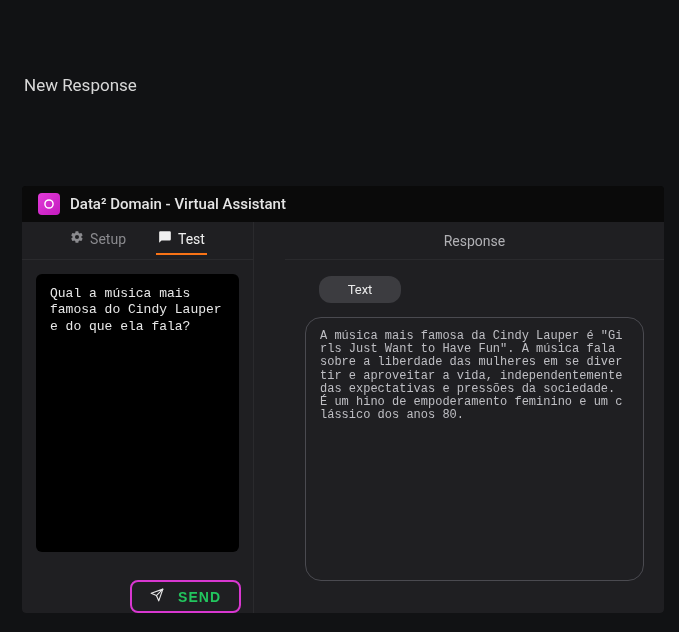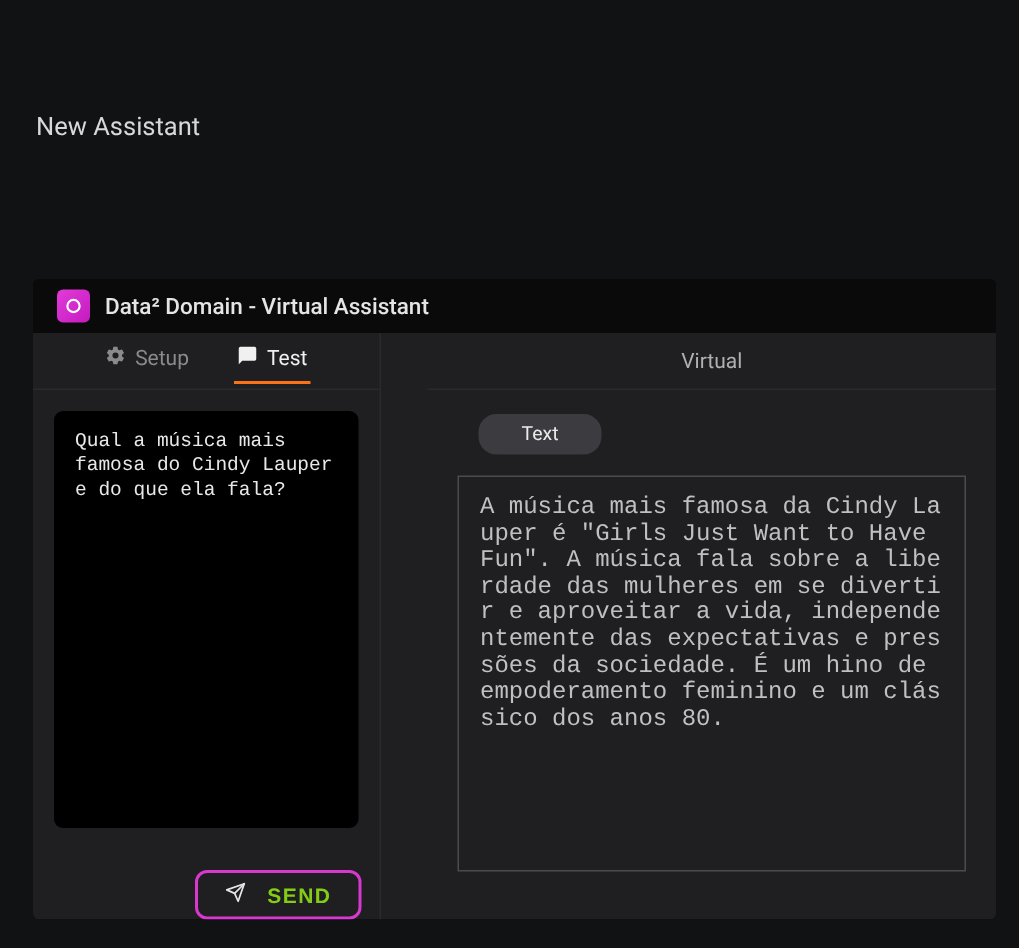--- a/index.html
+++ b/index.html
@@ -122,21 +122,21 @@
   .send-row {
     display: flex;
     justify-content: flex-end;
     padding: 10px 12px 0 12px;
   }
   .send-btn {
     display: flex;
     align-items: center;
     gap: 14px;
     border: 2px solid #d837d0;
-    color: #84cc16;
+    color: #22c55e;
     background: transparent;
     font-size: 14px;
     font-weight: 600;
     letter-spacing: 1px;
     padding: 6px 18px;
     border-radius: 8px;
     cursor: pointer;
   }
   .send-btn svg { width: 14px; height: 14px; }
   .format-row {
@@ -157,34 +157,34 @@
   .fmt-btn.active {
     background: #3c3c40;
     color: #eaeaea;
   }
   .response-box-wrap {
     padding: 14px 20px 20px 20px;
     flex: 1;
   }
   .response-box {
     border: 1px solid #4a4a50;
-    border-radius: 0;
+    border-radius: 16px;
     height: 264px;
     padding: 12px 14px;
     color: #bfbfc4;
     font-family: "Courier New", Courier, monospace;
-    font-size: 16px;
+    font-size: 12px;
     line-height: 1.1;
     word-break: break-all;
   }
 </style>
 </head>
 <body>
 
-<div class="page-title">New Assistant</div>
+<div class="page-title">New Response</div>
 
 <div class="panel">
 
   <div class="panel-header">
     <div class="logo-badge">
       <svg viewBox="0 0 24 24" width="14" height="14">
           <circle cx="12" cy="12" r="7" fill="none" stroke="#fff" stroke-width="2.5"></circle>
         </svg>
     </div>
     <div class="panel-title">Data²  Domain - Virtual Assistant</div>
@@ -223,21 +223,21 @@
                 <line x1="22" y1="2" x2="11" y2="13"></line>
                 <polygon points="22 2 15 22 11 13 2 9 22 2"></polygon>
               </svg>
           </span>
           <span>SEND</span>
         </button>
       </div>
     </div>
 
     <div class="right-col">
-      <div class="response-header">Virtual</div>
+      <div class="response-header">Response</div>
 
       <div class="format-row">
         <div class="fmt-btn active">Text</div>
       </div>
 
       <div class="response-box-wrap">
         <div class="response-box">A música mais famosa da Cindy Lauper é "Girls Just Want to Have Fun". A música fala sobre a liberdade das mulheres em se divertir e aproveitar a vida, independentemente das expectativas e pressões da sociedade. É um hino de empoderamento feminino e um clássico dos anos 80.</div>
       </div>
     </div>
 

